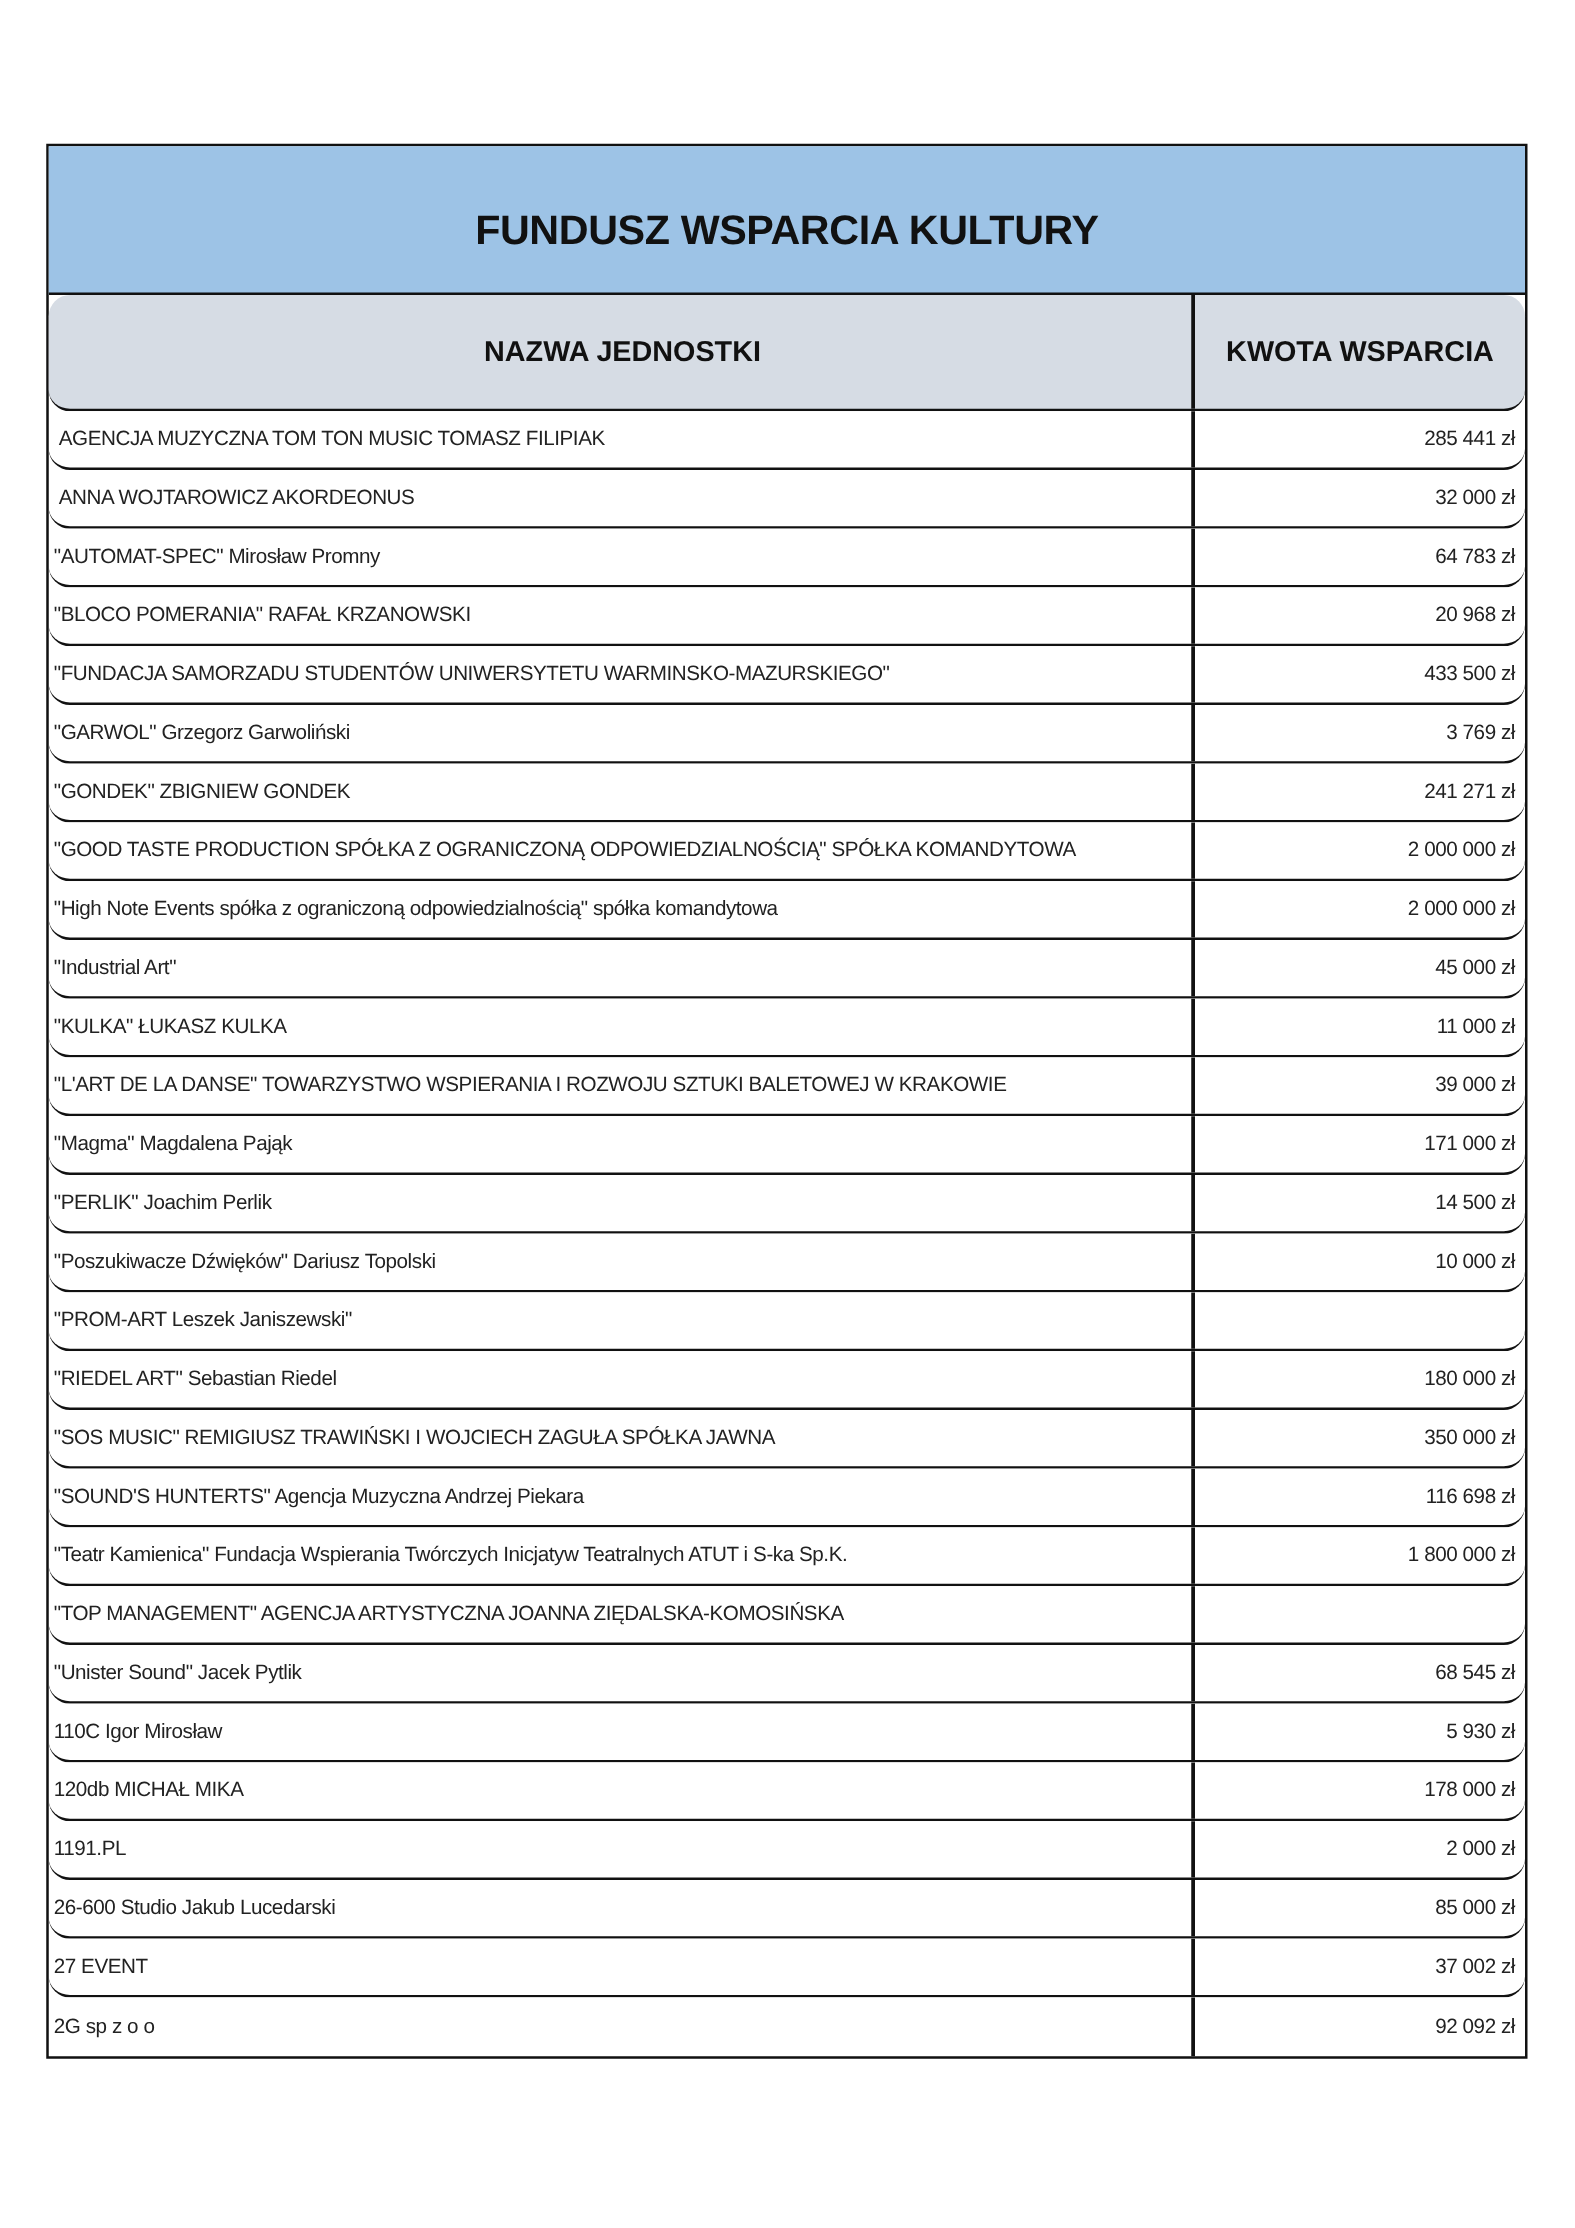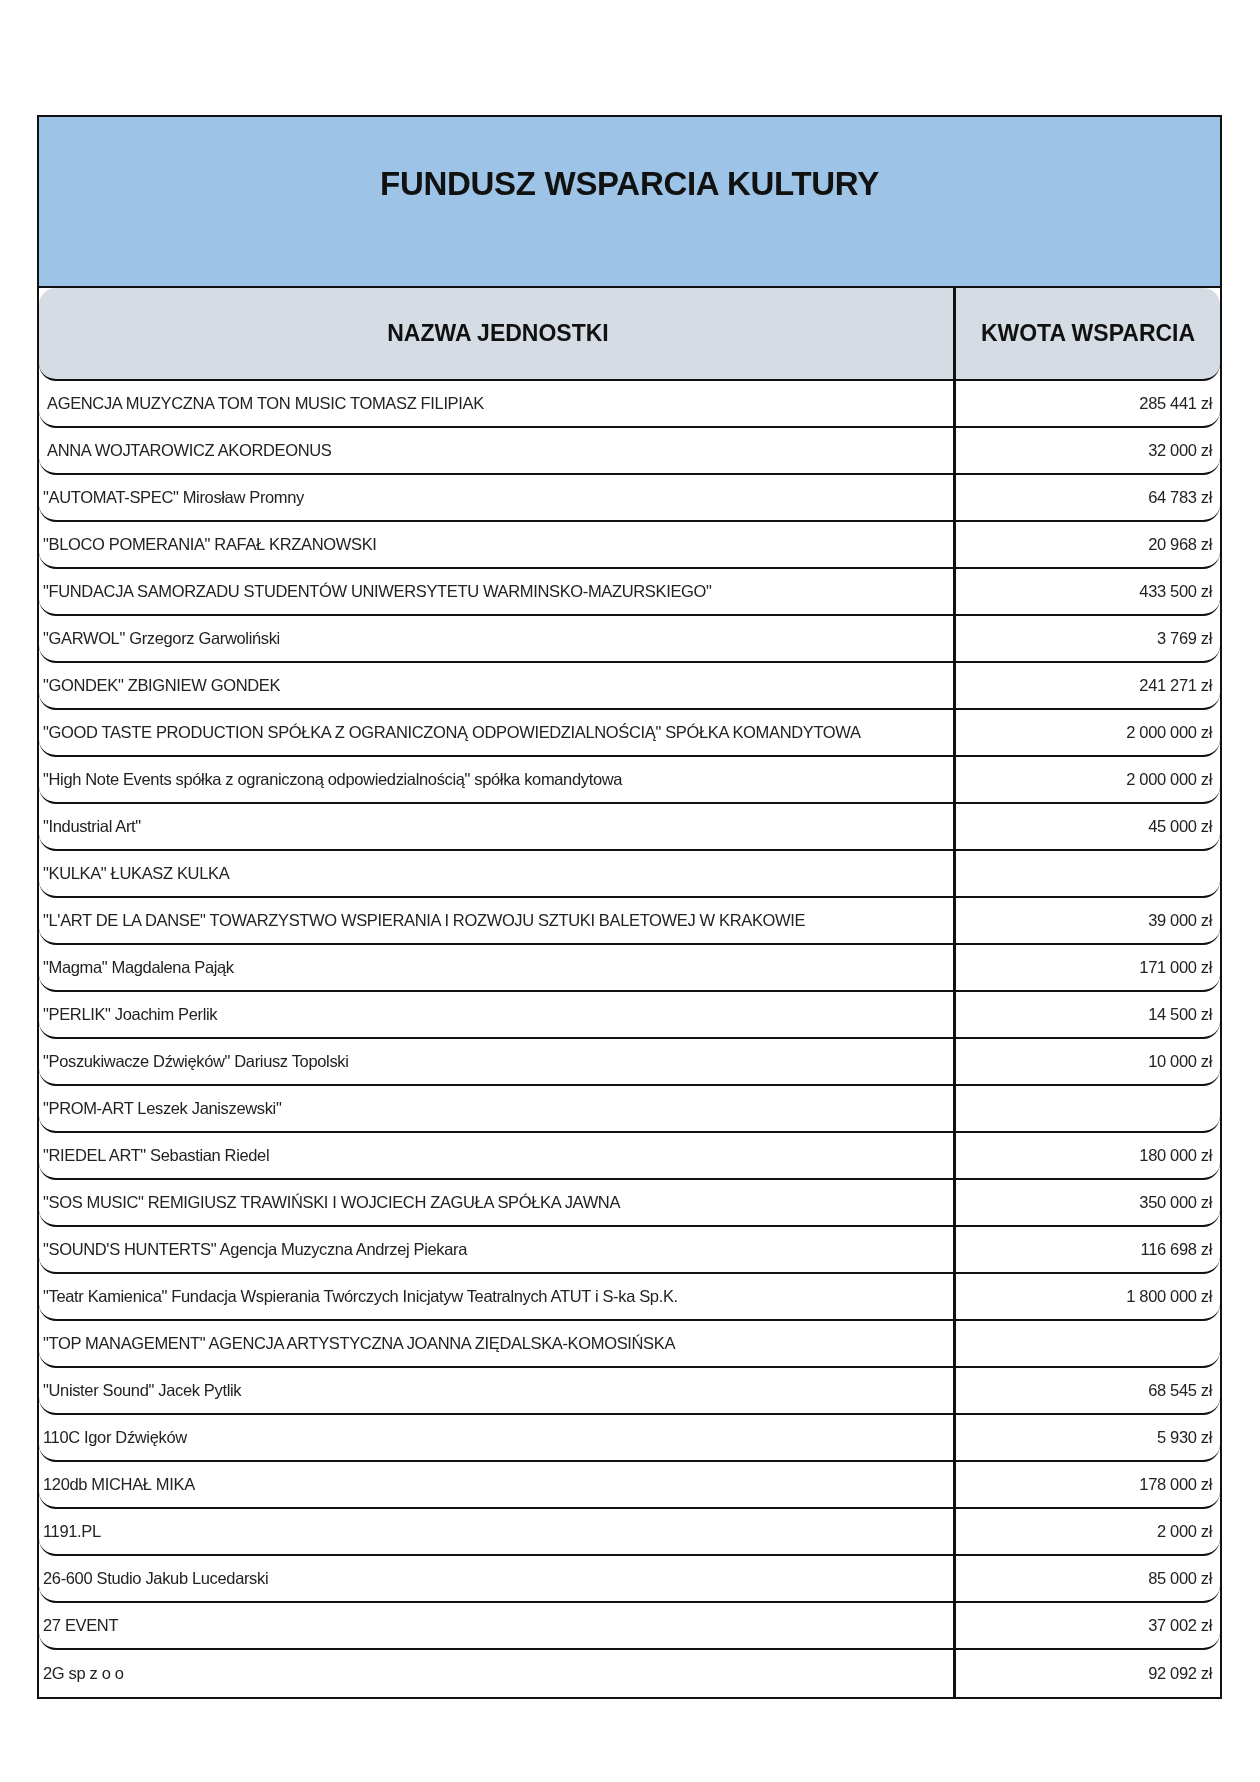--- a/index.html
+++ b/index.html
@@ -17,21 +17,21 @@
     }
     .sheet {
       position: absolute;
       left: 37px;
       top: 115px;
       width: 1185px;
       border: 2px solid #111;
       box-sizing: border-box;
     }
     .title-band {
-      height: 171px;
+      height: 119px;
       background: #9dc3e6;
       border-bottom: 2px solid #111;
       box-sizing: border-box;
       position: relative;
     }
     .title-band .title {
       position: absolute;
       left: 0; right: 0;
       top: 48px;
       text-align: center;
@@ -133,20 +133,21 @@
       <div class="row data-row">
         <div class="cell name">"High Note Events spółka z ograniczoną odpowiedzialnością" spółka komandytowa</div>
         <div class="cell amount">2 000 000 zł</div>
       </div>
       <div class="row data-row">
         <div class="cell name">"Industrial Art"</div>
         <div class="cell amount">45 000 zł</div>
       </div>
       <div class="row data-row">
         <div class="cell name">"KULKA" ŁUKASZ KULKA</div>
+        <div class="cell amount">11 000 zł</div>
       </div>
       <div class="row data-row">
         <div class="cell name">"L'ART DE LA DANSE" TOWARZYSTWO WSPIERANIA I ROZWOJU SZTUKI BALETOWEJ W KRAKOWIE</div>
         <div class="cell amount">39 000 zł</div>
       </div>
       <div class="row data-row">
         <div class="cell name">"Magma" Magdalena Pająk</div>
         <div class="cell amount">171 000 zł</div>
       </div>
       <div class="row data-row">
@@ -177,21 +178,21 @@
         <div class="cell amount">1 800 000 zł</div>
       </div>
       <div class="row data-row">
         <div class="cell name">"TOP MANAGEMENT" AGENCJA ARTYSTYCZNA  JOANNA ZIĘDALSKA-KOMOSIŃSKA</div>
       </div>
       <div class="row data-row">
         <div class="cell name">"Unister Sound" Jacek Pytlik</div>
         <div class="cell amount">68 545 zł</div>
       </div>
       <div class="row data-row">
-        <div class="cell name">110C Igor Dźwięków</div>
+        <div class="cell name">110C Igor Mirosław</div>
         <div class="cell amount">5 930 zł</div>
       </div>
       <div class="row data-row">
         <div class="cell name">120db MICHAŁ MIKA</div>
         <div class="cell amount">178 000 zł</div>
       </div>
       <div class="row data-row">
         <div class="cell name">1191.PL</div>
         <div class="cell amount">2 000 zł</div>
       </div>

